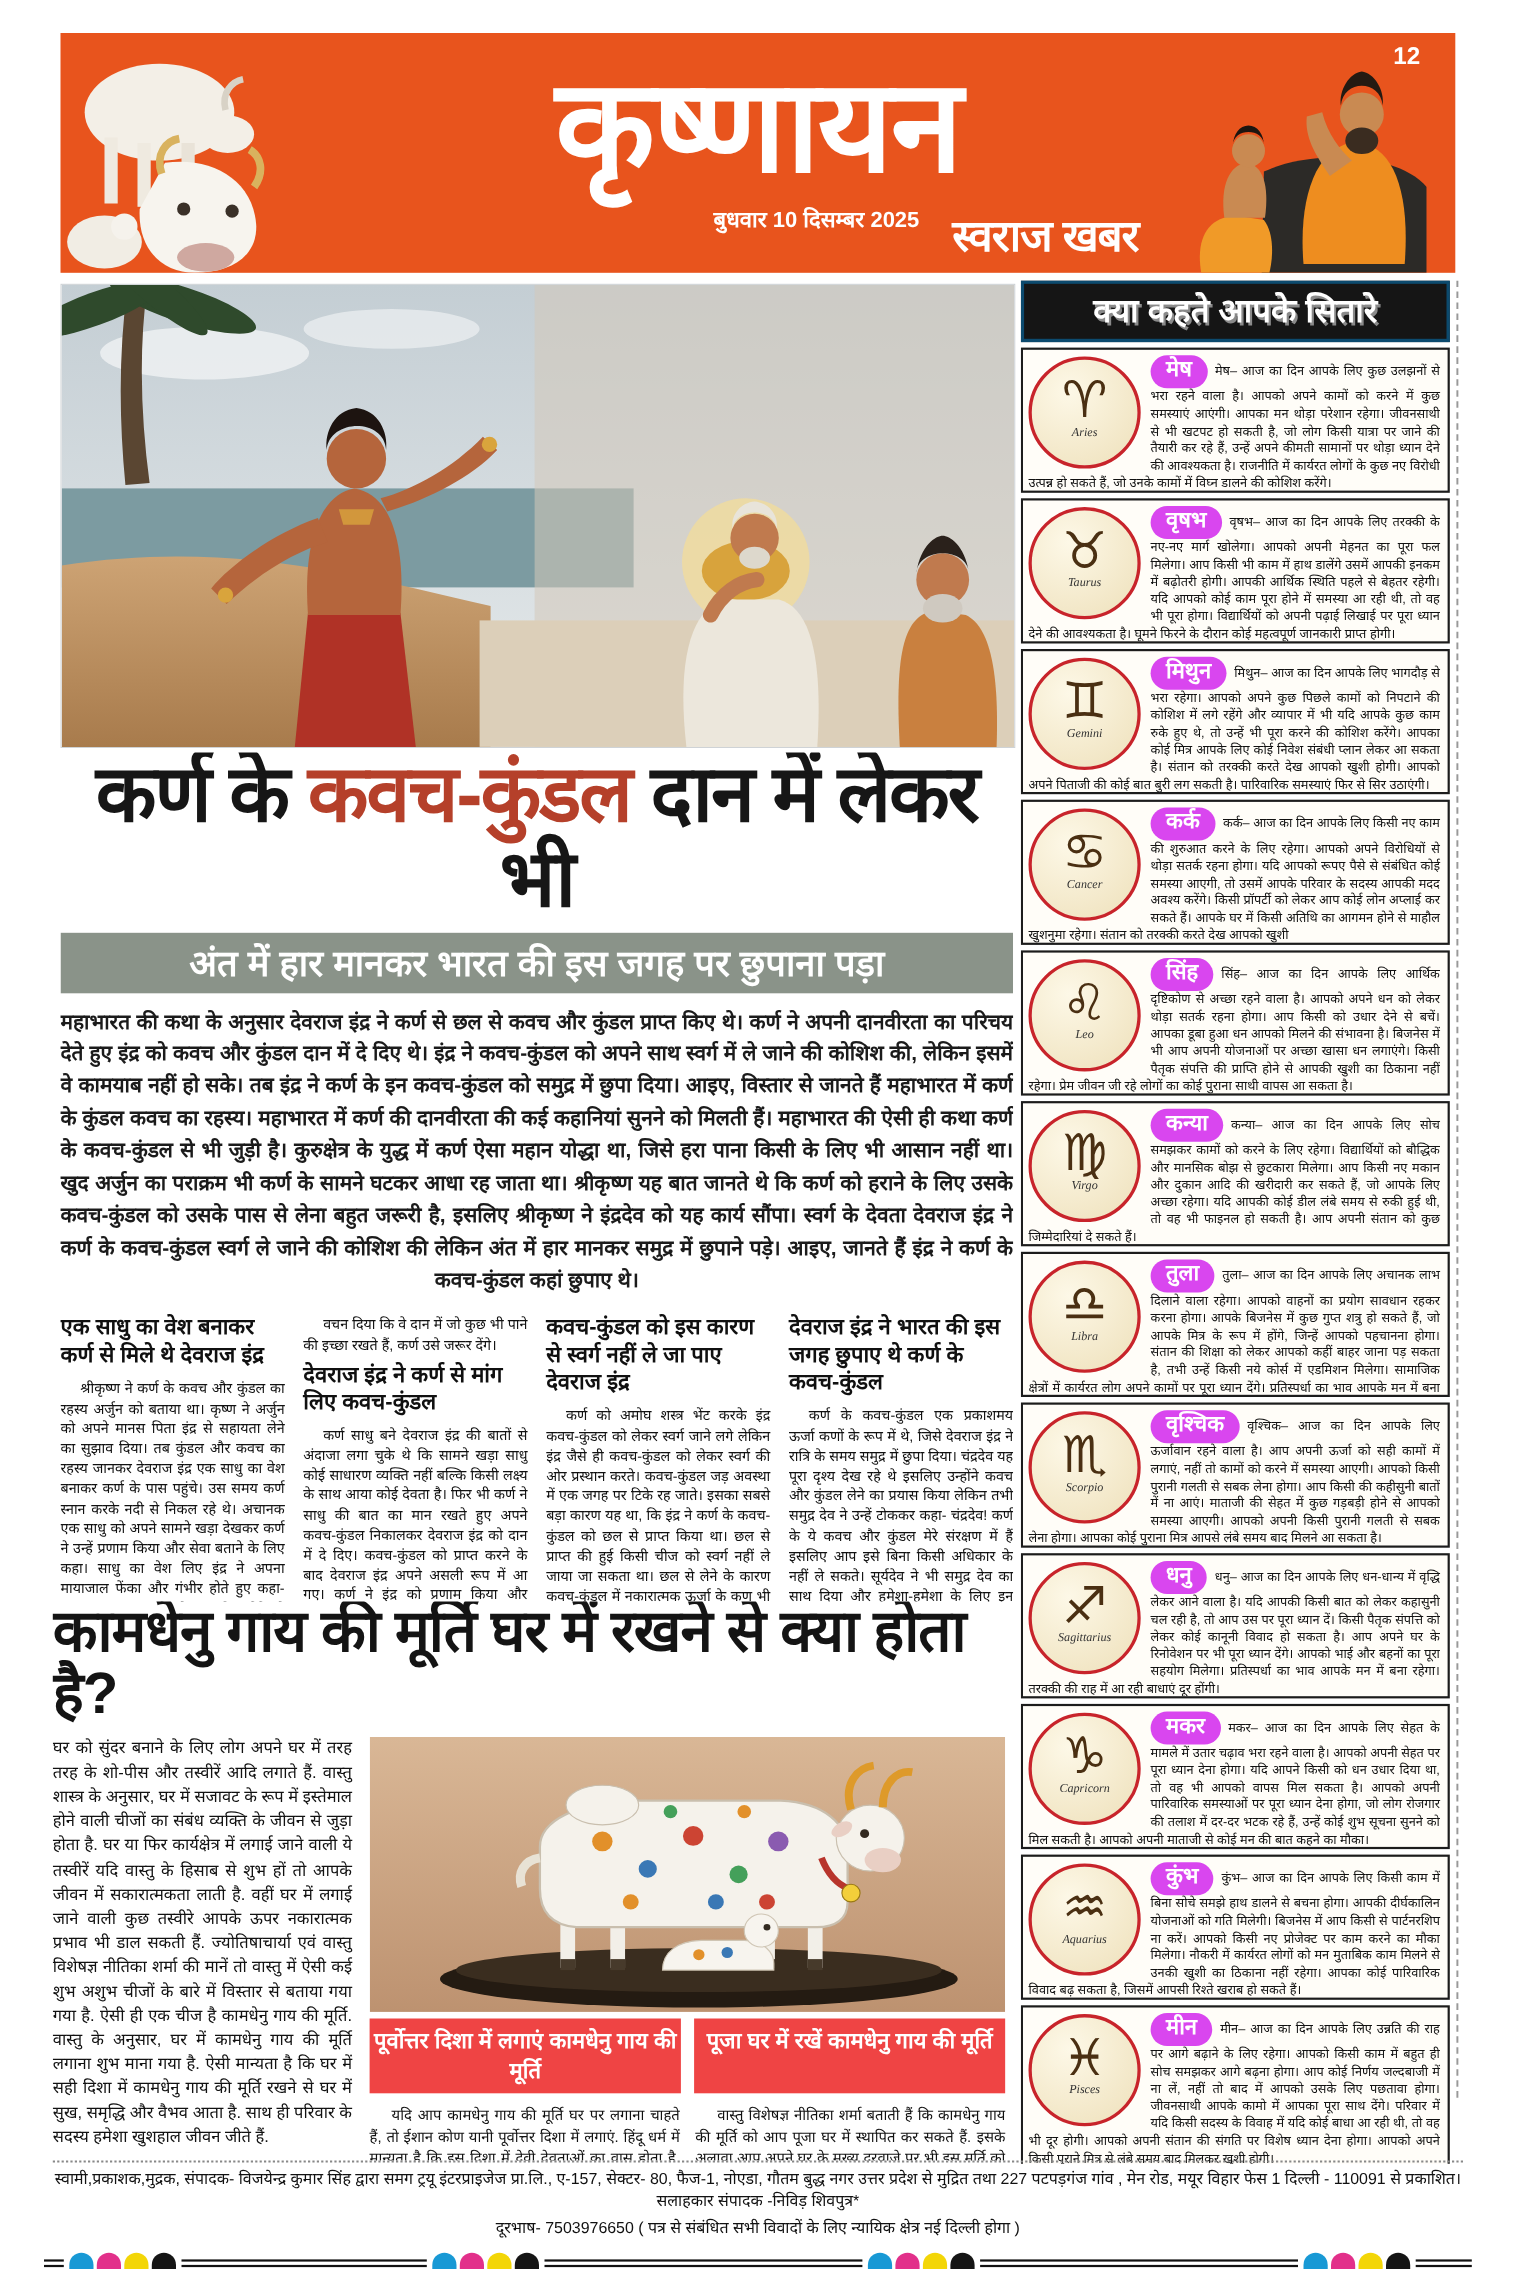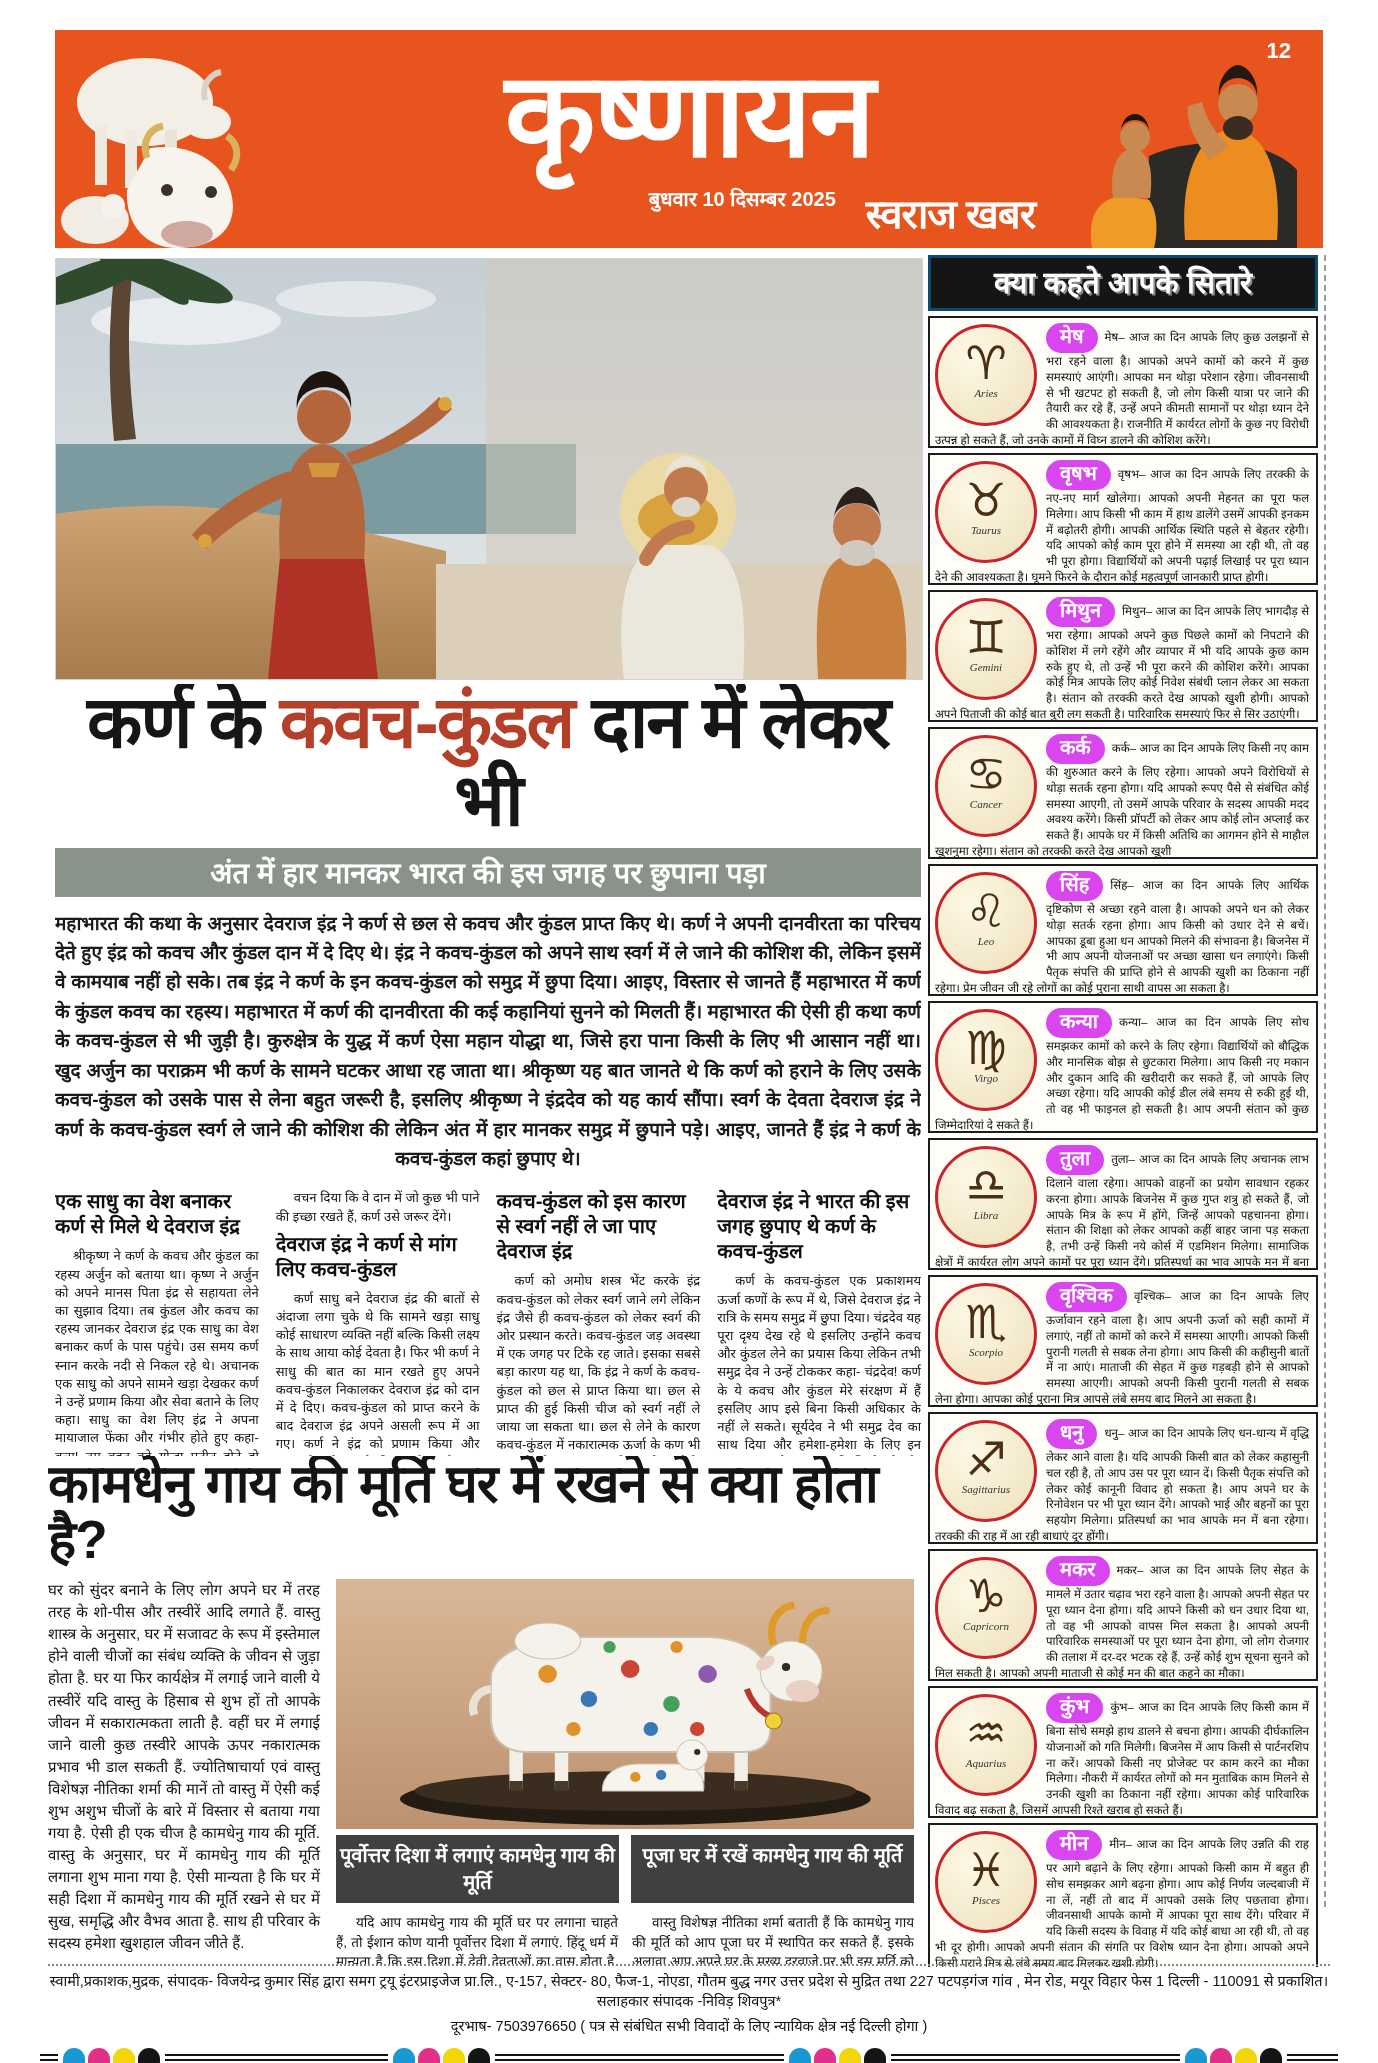--- a/index.html
+++ b/index.html
@@ -17,36 +17,36 @@
   .cow-art{position:absolute;left:0;top:0;width:240px;height:218px;}
   .guru-art{position:absolute;right:26px;bottom:0;width:300px;height:210px;}
 
   
   .hero{position:absolute;left:55px;top:258px;width:866px;height:420px;overflow:hidden;border:1px solid #cfd3d6;}
 
   
   .main-article{position:absolute;left:55px;top:684px;width:866px;height:772px;overflow:hidden;}
   .headline{margin:0;text-align:center;font-weight:bold;color:#161616;font-size:72px;line-height:1.08;letter-spacing:-2px;}
   .headline .red{color:#b5402a;}
-  .subhead-bar{margin-top:8px;background:#8a9389;color:#fff;font-size:29px;font-weight:bold;text-align:center;padding:4px 0 6px;}
+  .subhead-bar{margin-top:8px;background:#8a9389;color:#fff;font-size:33px;font-weight:bold;text-align:center;padding:4px 0 6px;}
   .lead{margin:12px 0 0;font-size:19px;font-weight:bold;line-height:1.55;text-align:justify;text-align-last:center;color:#1b1b1b;}
   .cols{display:flex;gap:17px;margin-top:16px;}
   .col{flex:1;min-width:0;}
   .col h3{font-size:20px;line-height:1.25;font-weight:bold;margin:0 0 8px;color:#101010;}
   .col p{font-size:13px;line-height:1.4;text-align:justify;margin:0 0 6px;text-indent:18px;}
 
   
   .second-article{position:absolute;left:48px;top:1456px;width:866px;height:508px;overflow:hidden;}
   .sa-headline{margin:0;font-size:53px;font-weight:bold;letter-spacing:-1px;line-height:1.05;color:#141414;}
   .sa-row{display:flex;gap:16px;margin-top:12px;}
   .sa-intro{flex:0 0 272px;width:272px;font-size:15px;line-height:1.47;text-align:justify;margin:0;}
   .sa-right{flex:1;min-width:0;}
   .cow-fig{height:250px;margin:0;overflow:hidden;}
   .sa-captions{display:flex;gap:12px;margin-top:6px;}
-  .sa-cap{flex:1;background:#404040;color:#fff;font-weight:bold;font-size:20px;text-align:center;padding:6px 0 8px;}
+  .sa-cap{flex:1;background:#ef4444;color:#fff;font-weight:bold;font-size:20px;text-align:center;padding:6px 0 8px;}
   .sa-cols{display:flex;gap:14px;margin-top:10px;}
   .sa-col{flex:1;min-width:0;font-size:13.5px;line-height:1.45;text-align:justify;}
   .sa-col p{margin:0;text-indent:20px;}
 
   
   .sidebar{position:absolute;left:928px;top:255px;width:398px;height:1712px;overflow:hidden;}
   .sidebar::after{content:"";position:absolute;right:0;top:0;bottom:60px;border-right:2px dashed #999;}
   .sb-inner{margin-right:8px;}
   .sb-title{background:#151515;border:3px solid #0c4a6e;color:#fff;font-size:30px;font-weight:bold;
             text-align:center;padding:3px 0 6px;text-shadow:2px 2px 0 #8a8a8a;}

